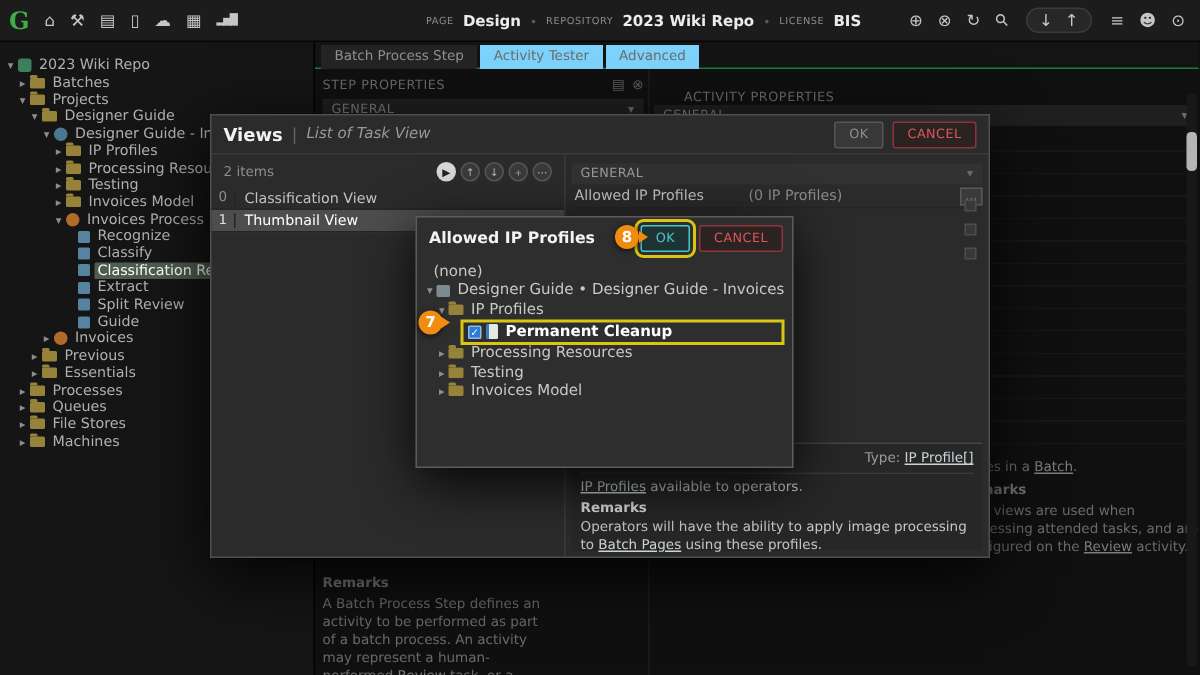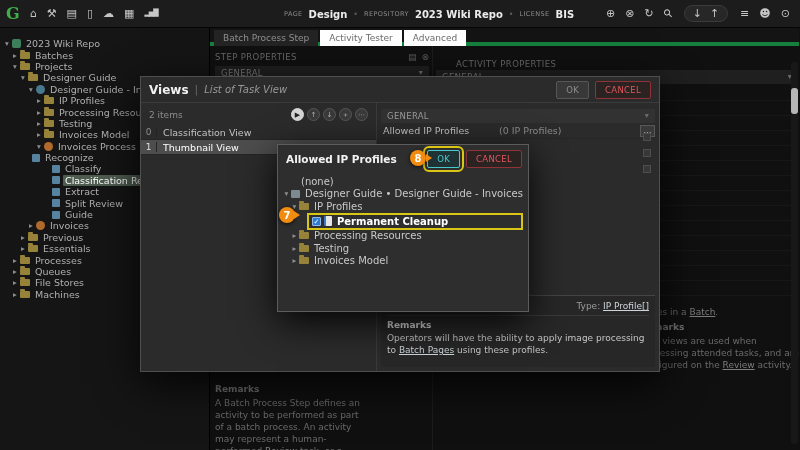--- a/index.html
+++ b/index.html
@@ -33,23 +33,23 @@
 .ic-project{width:9px;height:9px;background:#49798e;border-radius:50%;}
 .ic-process{width:9px;height:9px;background:#b06a2a;border-radius:50%;}
 .ic-step{width:8px;height:8px;background:#56839f;border-radius:1px;}
 .ic-org{width:9px;height:8px;background:#7e8a92;border-radius:1px;}
 .ic-doc{width:8px;height:10px;background:#e6e6e6;border-radius:1px;border-left:2px solid #3a78c2;}
 .tlabel{padding:0 2px;}
 .sidebar .trow.sel .tlabel{background:#4e5d50;color:#fff;border-radius:1px;}
 
 
 .main{position:absolute;left:210px;top:28px;right:0;bottom:0;background:#101010;}
-.tabstrip{position:absolute;left:0;top:0;right:1px;height:18px;background:#141414;border-bottom:4px solid #15803d;}
+.tabstrip{position:absolute;left:0;top:0;right:1px;height:18px;background:#141414;border-bottom:1px solid #15803d;}
 .tabs{position:absolute;left:4px;top:2px;display:flex;gap:2px;height:16px;}
-.tab{font-size:9px;color:#6d6d6d;padding:3px 9px;background:#ffffff;cursor:pointer;}
+.tab{font-size:9px;color:#6d6d6d;padding:3px 9px;background:#7dd3fc;cursor:pointer;}
 .tab.active{background:#242424;color:#909090;}
 .vdivider{position:absolute;left:222px;top:18px;bottom:0;width:1px;background:#1c1c1c;}
 .step-head{position:absolute;left:5px;top:24px;width:214px;display:flex;justify-content:space-between;align-items:center;}
 .panel-title{font-size:8.5px;color:#686868;letter-spacing:.4px;}
 .head-icons{display:flex;gap:5px;font-size:9px;color:#5e5e5e;}
 .activity-head{position:absolute;left:246px;top:24px;}
 .secbar{display:flex;justify-content:space-between;background:#1f1f1f;color:#777;font-size:8.5px;padding:2px 6px;letter-spacing:.3px;}
 .left-secbar{position:absolute;left:5px;top:38px;width:214px;}
 .right-secbar{position:absolute;left:226px;top:42px;width:362px;}
 .chev{font-size:8px;color:#6a6a6a;cursor:pointer;}
@@ -208,21 +208,21 @@
       <div class="trow" style="padding-left: 34px;">
         <span class="arrow">▸</span>
         <span class="nic ic-folder"></span>
         <span class="tlabel">Invoices Model</span>
       </div>
       <div class="trow" style="padding-left: 34px;">
         <span class="arrow">▾</span>
         <span class="nic ic-process"></span>
         <span class="tlabel">Invoices Process</span>
       </div>
-      <div class="trow" style="padding-left: 22px;">
+      <div class="trow" style="padding-left: 42px;">
         <span class="arrow"></span>
         <span class="nic ic-step"></span>
         <span class="tlabel">Recognize</span>
       </div>
       <div class="trow" style="padding-left: 42px;">
         <span class="arrow"></span>
         <span class="nic ic-step"></span>
         <span class="tlabel">Classify</span>
       </div>
       <div class="trow sel" style="padding-left: 42px;">
@@ -366,34 +366,35 @@
         <span class="prop-btn">…</span>
       </div>
       <span class="mini m1"></span>
       <span class="mini m2"></span>
       <span class="mini m3"></span>
       <div class="help-pane">
         <div class="type-line">
           <span>Type:</span>
           <span class="lnk">IP Profile[]</span>
         </div>
+        <div><span class="lnk">IP Profiles</span><span> available to operators.</span></div>
         <div class="remarks-title">Remarks</div>
         <div><span>Operators will have the ability to apply image processing to </span><span class="lnk">Batch Pages</span><span> using these profiles.</span></div>
       </div>
     </div>
   </section>
 
   <section class="popup">
     <div class="popup-header">
       <span class="popup-title">Allowed IP Profiles</span>
       <button class="btn btn-ok-active">OK</button>
       <button class="btn btn-cancel">CANCEL</button>
     </div>
     <div class="popup-tree">
-        <div class="trow" style="padding-left: 12px;">
+        <div class="trow" style="padding-left: 0;">
           <span class="arrow"></span>
           <span class="tlabel">(none)</span>
         </div>
         <div class="trow" style="padding-left: 4px;">
           <span class="arrow">▾</span>
           <span class="nic ic-org"></span>
           <span class="tlabel">Designer Guide • Designer Guide - Invoices</span>
         </div>
         <div class="trow" style="padding-left: 12px;">
           <span class="arrow">▾</span>

